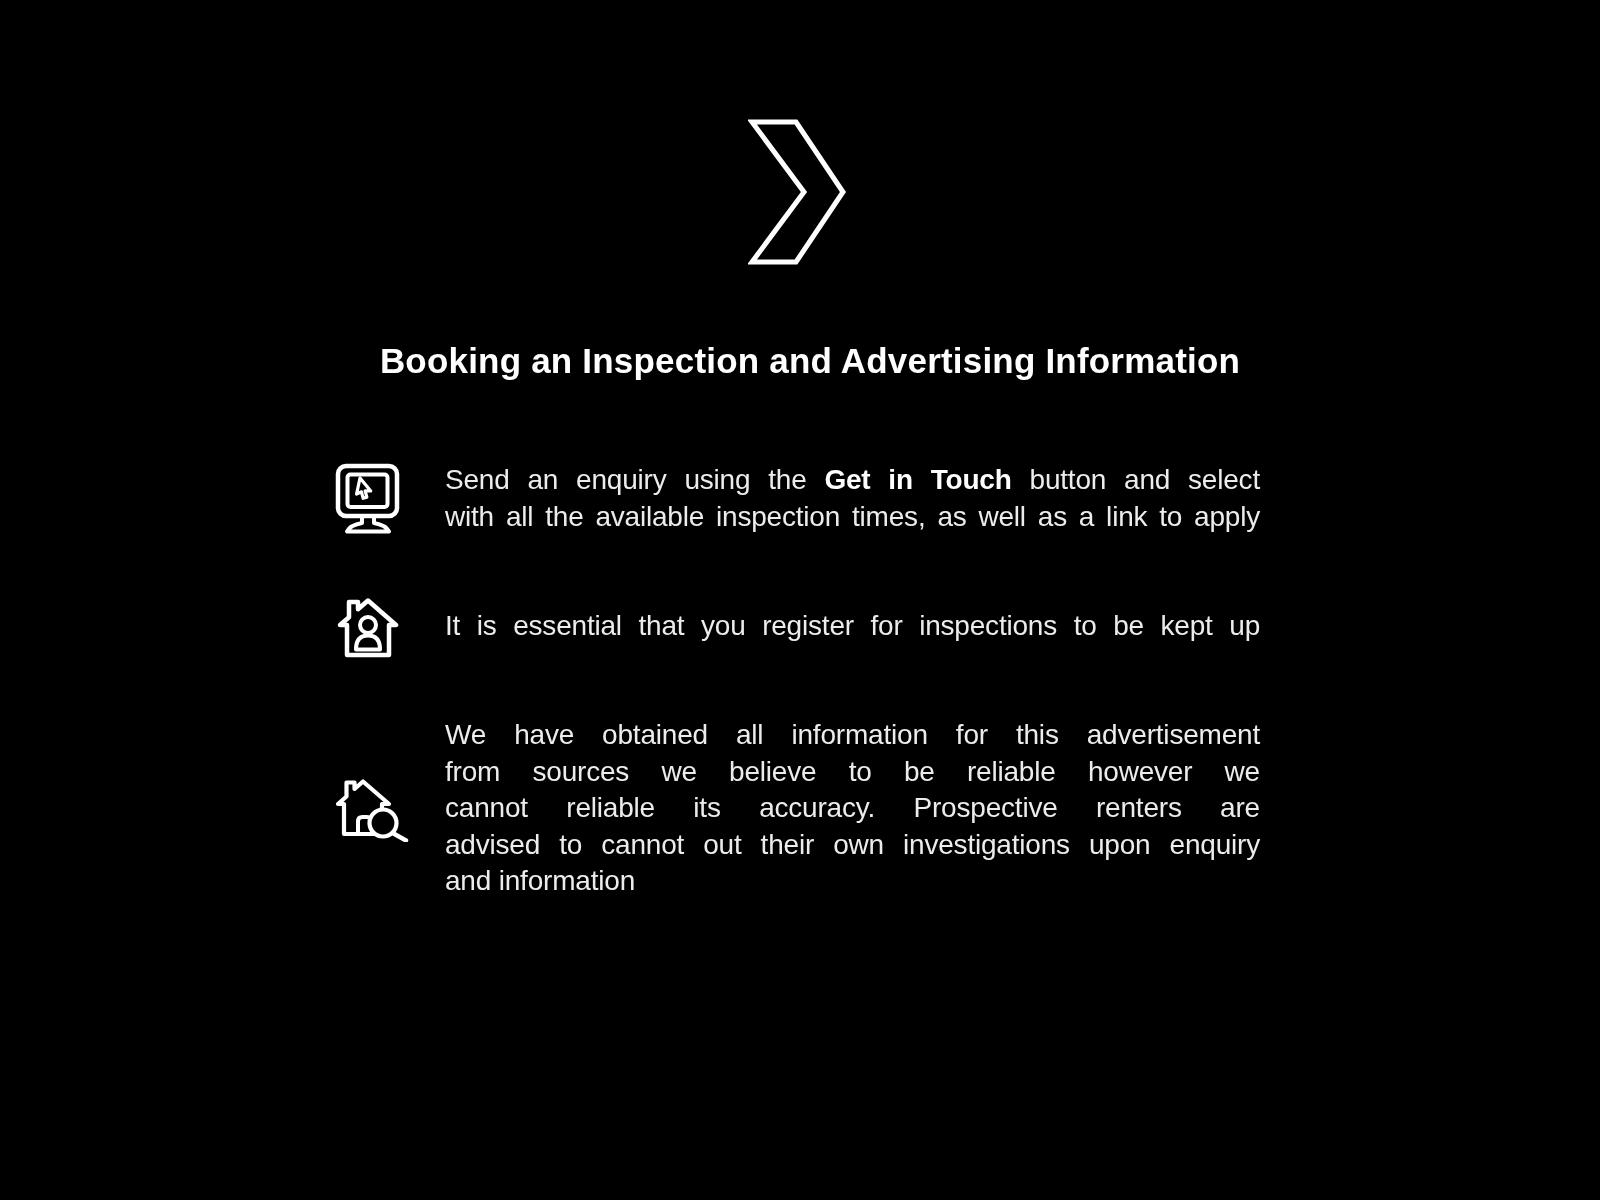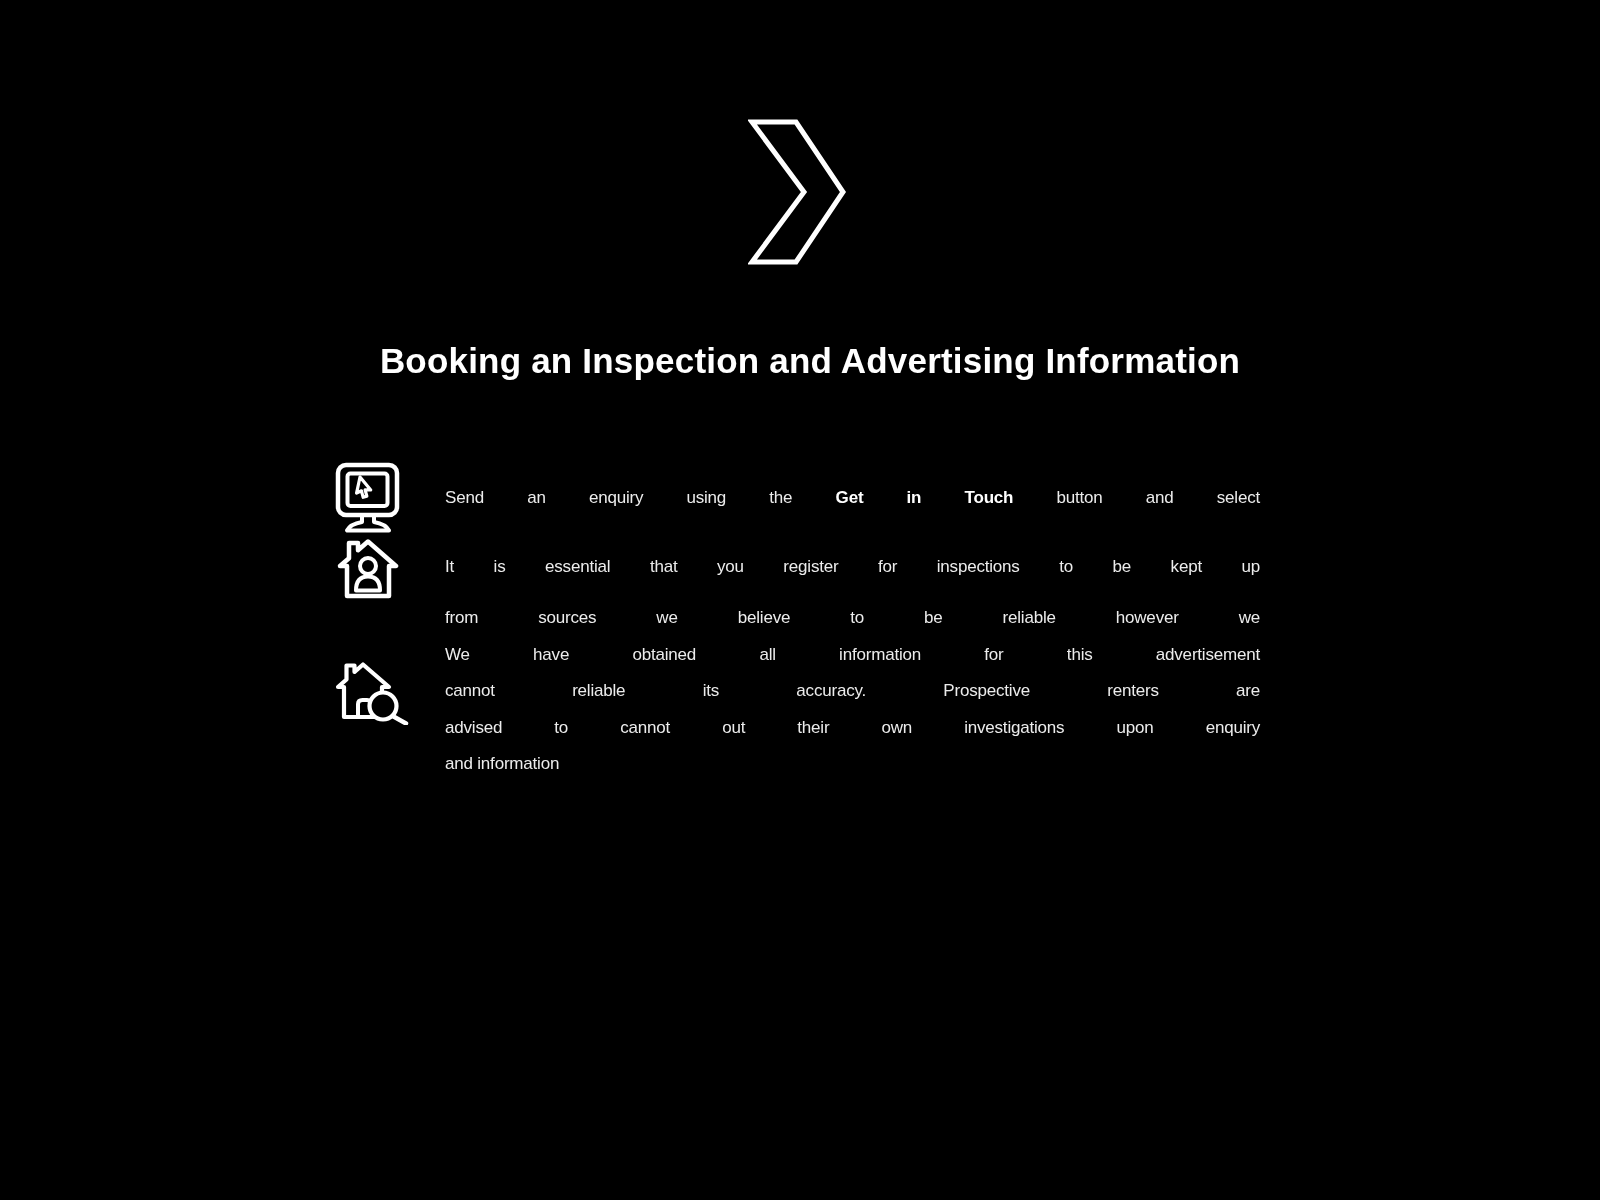--- a/index.html
+++ b/index.html
@@ -35,32 +35,32 @@
   .content {
     position: absolute;
     left: 335px;
     top: 462px;
     width: 925px;
   }
   .bullet-row {
     display: flex;
     align-items: center;
   }
-  .bullet-row.mt { }
+  .bullet-row.mt { margin-top: 58px; }
   .icon-cell {
     flex: 0 0 110px;
     width: 110px;
     display: flex;
     justify-content: flex-start;
     align-items: center;
   }
   .text-cell {
     flex: 1 1 auto;
     color: #ececec;
-    font-size: 17px;
+    font-size: 28px;
     line-height: 36.5px;
     font-weight: 400;
     letter-spacing: -0.2px;
   }
   .line {
     text-align: justify;
     white-space: normal;
   }
   .line.j { text-align-last: justify; }
   .line .b {
@@ -90,20 +90,21 @@
           <rect x="3" y="3" width="59" height="50" rx="8" fill="none" stroke="#ffffff" stroke-width="4.5"></rect>
           <rect x="12.5" y="11.5" width="40" height="32.5" rx="3" fill="none" stroke="#ffffff" stroke-width="4"></rect>
           <g transform="translate(25,15) rotate(12)">
             <path d="M0,0 L0,16.5 L4.3,13.2 L7.3,19.2 L10.7,17.4 L7.7,11.5 L13.2,10.5 Z" fill="none" stroke="#ffffff" stroke-width="3.2" stroke-linejoin="round"></path>
           </g>
           <path d="M27,53 L27,60 C18.5,61.5 14,64.5 12,68.5 L54,68.5 C52,64.5 47.5,61.5 39,60 L39,53" fill="none" stroke="#ffffff" stroke-width="4" stroke-linejoin="round" stroke-linecap="round"></path>
         </svg>
       </div>
       <div class="text-cell">
         <div class="line j"><span>Send an enquiry using the </span><span class="b">Get in Touch</span><span> button and select</span></div>
+        <div class="line j"><span>with all the available inspection times, as well as a link to apply</span></div>
       </div>
     </div>
 
     <div class="bullet-row mt">
       <div class="icon-cell">
         <svg width="64" height="66" viewBox="0 0 64 66">
           <path d="M12,62 L12,32 L5,32 L14,24.2 L14,9 L23,9 L23,16.3 L33,7.5 L61,32 L54,32 L54,62 Z" fill="none" stroke="#ffffff" stroke-width="4.5" stroke-linejoin="round"></path>
           <circle cx="33" cy="32" r="8" fill="none" stroke="#ffffff" stroke-width="4"></circle>
           <path d="M21,56.5 C21,46 26.5,42.5 33,42.5 C39.5,42.5 45,46 45,56.5 Z" fill="none" stroke="#ffffff" stroke-width="4" stroke-linejoin="round"></path>
         </svg>
@@ -116,22 +117,22 @@
     <div class="bullet-row mt">
       <div class="icon-cell">
         <svg width="76" height="68" viewBox="0 0 76 68">
           <path d="M9,60 L9,30 L3,30 L11.5,22.5 L11.5,8.5 L19.5,8.5 L19.5,15 L28,7.5 L54,30 L47,30 L47,60 L9,60 Z" fill="none" stroke="#ffffff" stroke-width="4.2" stroke-linejoin="round"></path>
           <path d="M23,60 L23,47 Q23,43 27.5,43 L32,43 Q36.5,43 36.5,47 L36.5,50" fill="none" stroke="#ffffff" stroke-width="4" stroke-linejoin="round"></path>
           <circle cx="48" cy="49" r="13.5" fill="#000000" stroke="#ffffff" stroke-width="4.2"></circle>
           <line x1="58.5" y1="59.5" x2="71" y2="66.5" stroke="#ffffff" stroke-width="4.5" stroke-linecap="round"></line>
         </svg>
       </div>
       <div class="text-cell">
+        <div class="line j"><span>We have obtained all information for this advertisement</span></div>
         <div class="line j"><span>from sources we believe to be reliable however we</span></div>
-        <div class="line j"><span>We have obtained all information for this advertisement</span></div>
         <div class="line j"><span>cannot reliable its accuracy. Prospective renters are</span></div>
         <div class="line j"><span>advised to cannot out their own investigations upon enquiry</span></div>
         <div class="line"><span>and information</span></div>
       </div>
     </div>
 
   </div>
 </div>
 
 </body></html>

